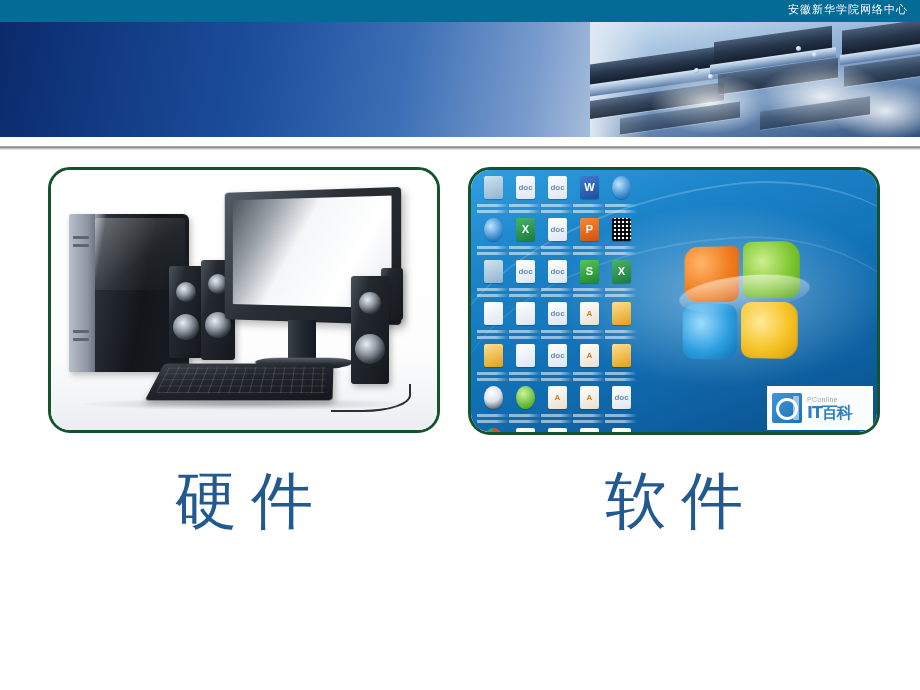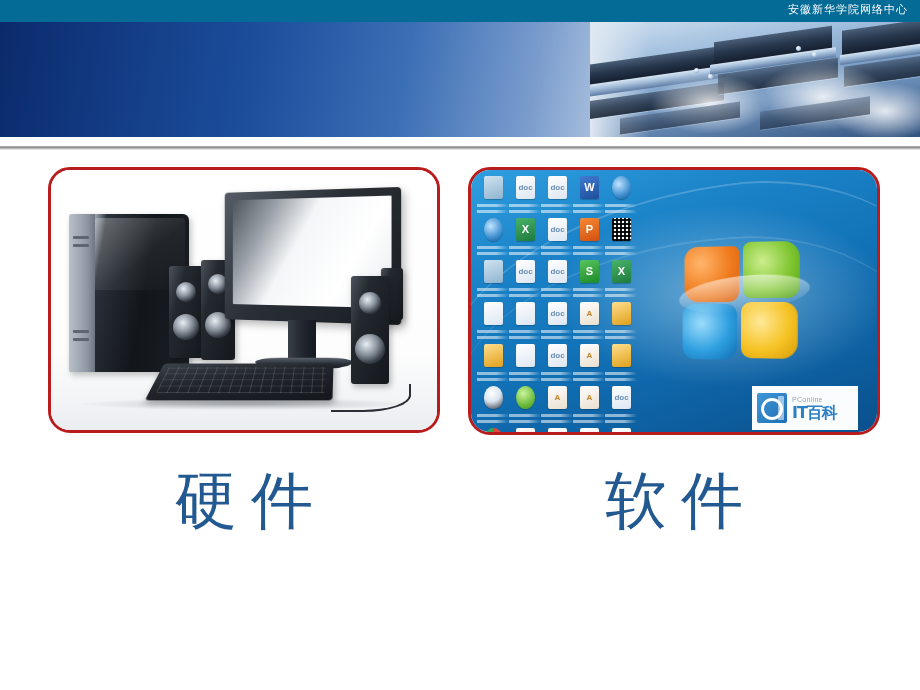--- a/index.html
+++ b/index.html
@@ -87,21 +87,21 @@
   .divider {
     position: absolute;
     left: 0; top: 146px;
     width: 920px; height: 4px;
     background: linear-gradient(180deg, #b5b5b5 0%, #8c8c8c 35%, #c9c9c9 70%, #f2f2f2 100%);
   }
 
   
   .panel {
     position: absolute;
-    border: 3px solid #b91c1c;
+    border: 3px solid #14532d;
     border-radius: 22px;
     overflow: hidden;
     background: #ffffff;
     box-sizing: border-box;
   }
   .panel-left  { left: 48px;  top: 167px; width: 392px; height: 266px; }
   .panel-right { left: 468px; top: 167px; width: 412px; height: 268px; }
 
   
   .pc-scene {
@@ -313,21 +313,21 @@
     height: 12px;
     background:
       linear-gradient(90deg, rgba(255,255,255,.72) 0 60%, rgba(255,255,255,0) 100%);
     -webkit-mask-image: repeating-linear-gradient(0deg, #000 0 3px, transparent 3px 6px);
     mask-image: repeating-linear-gradient(0deg, #000 0 3px, transparent 3px 6px);
     opacity: .75;
   }
 
   .pconline {
     position: absolute;
-    right: 19px; bottom: 2px;
+    right: 4px; bottom: 2px;
     width: 106px; height: 44px;
     background: #fbfcfd;
     display: flex;
     align-items: center;
     padding: 8px 5px;
     box-sizing: border-box;
     gap: 5px;
   }
   .pconline .book {
     width: 30px; height: 30px;

